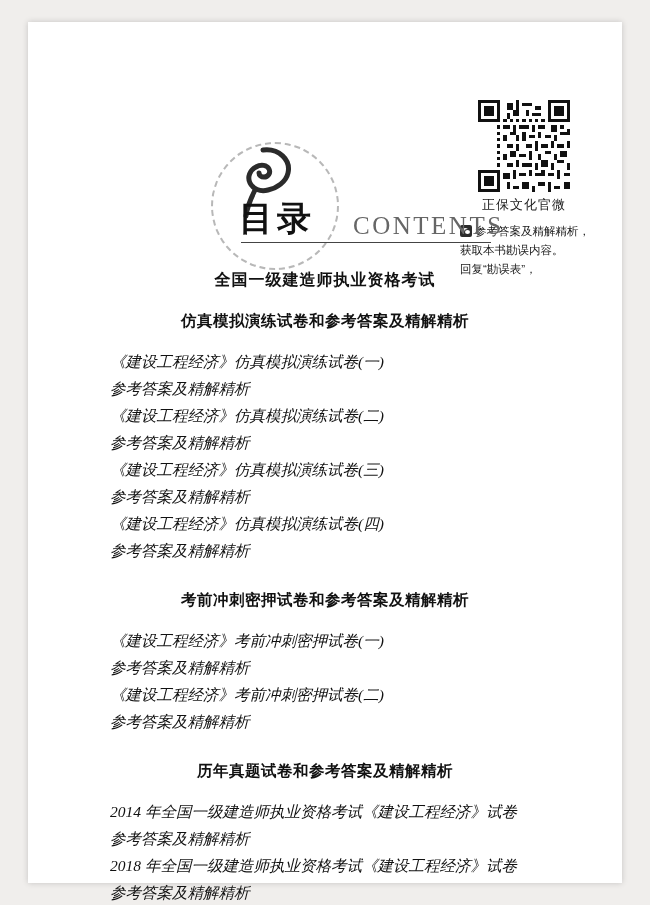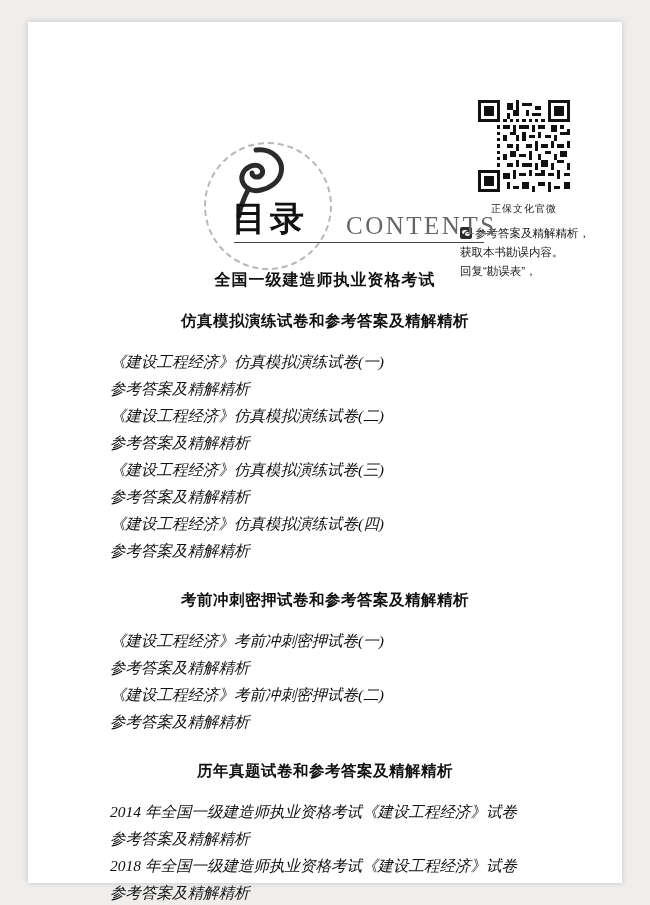--- a/index.html
+++ b/index.html
@@ -33,23 +33,23 @@
   }
   .qr-code {
     width: 92px;
     height: 92px;
     margin: 0 auto;
     background: #ffffff;
     position: relative;
   }
   .qr-code svg { display: block; }
   .qr-caption {
-    margin-top: 10px;
+    margin-top: 4px;
     font-family: "Liberation Sans", sans-serif;
-    font-size: 10px;
+    font-size: 13px;
     color: #1a1a1a;
     letter-spacing: 1px;
   }
   .qr-note {
     margin-top: 8px;
     font-family: "Liberation Sans", sans-serif;
     font-size: 11.5px;
     line-height: 1.65;
     color: #1a1a1a;
     text-align: left;
@@ -80,21 +80,21 @@
     left: 5px; top: 5px;
     width: 5px; height: 4px;
     background: #ffffff;
     border-radius: 50%;
     box-shadow: 0 0 0 1px #2b2b2b;
   }
 
   
   .contents-header {
     position: absolute;
-    left: 8px;
+    left: 15px;
     top: 112px;
     width: 525px;
     height: 118px;
   }
   .dashed-circle {
     position: absolute;
     left: 168px;
     top: 8px;
     width: 124px;
     height: 124px;

